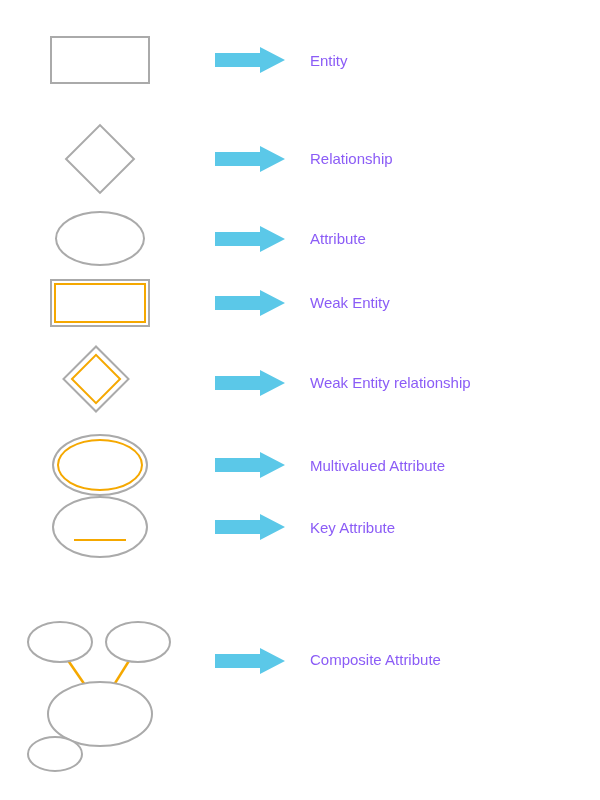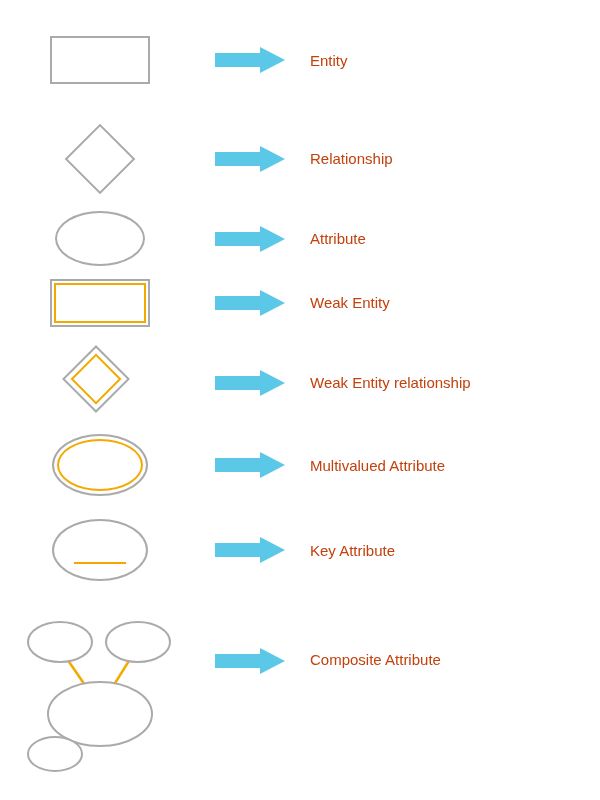--- a/index.html
+++ b/index.html
@@ -36,21 +36,21 @@
       align-items: center;
       justify-content: center;
     }
     .label-area {
       flex: 1;
       display: flex;
       align-items: center;
       padding-left: 10px;
     }
     .label-text {
-      color: #c2410c;
+      color: #8b5cf6;
       font-size: 15px;
       font-weight: 500;
     }
 
     
     .arrow-svg {
       width: 70px;
       height: 30px;
     }
 
@@ -282,21 +282,21 @@
     <div class="arrow-area">
       <svg class="arrow-svg" viewBox="0 0 70 30">
         <polygon points="0,8 45,8 45,2 70,15 45,28 45,22 0,22" fill="#5bc8e8"></polygon>
       </svg>
     </div>
     <div class="label-area">
       <span class="label-text">Multivalued Attribute</span>
     </div>
   </div>
 
-  <div class="legend-row" style="top:515px; height:70px;">
+  <div class="legend-row" style="top:492px; height:70px;">
     <div class="shape-area">
       <div class="key-attr">
         <div class="e-border"></div>
         <div class="underline"></div>
       </div>
     </div>
     <div class="arrow-area">
       <svg class="arrow-svg" viewBox="0 0 70 30">
         <polygon points="0,8 45,8 45,2 70,15 45,28 45,22 0,22" fill="#5bc8e8"></polygon>
       </svg>

